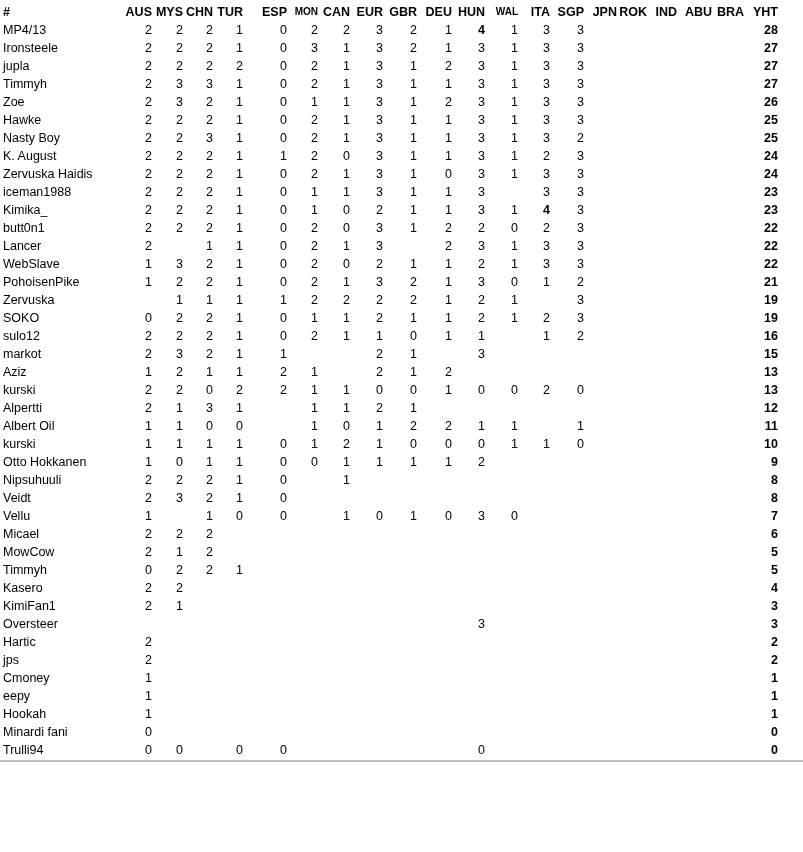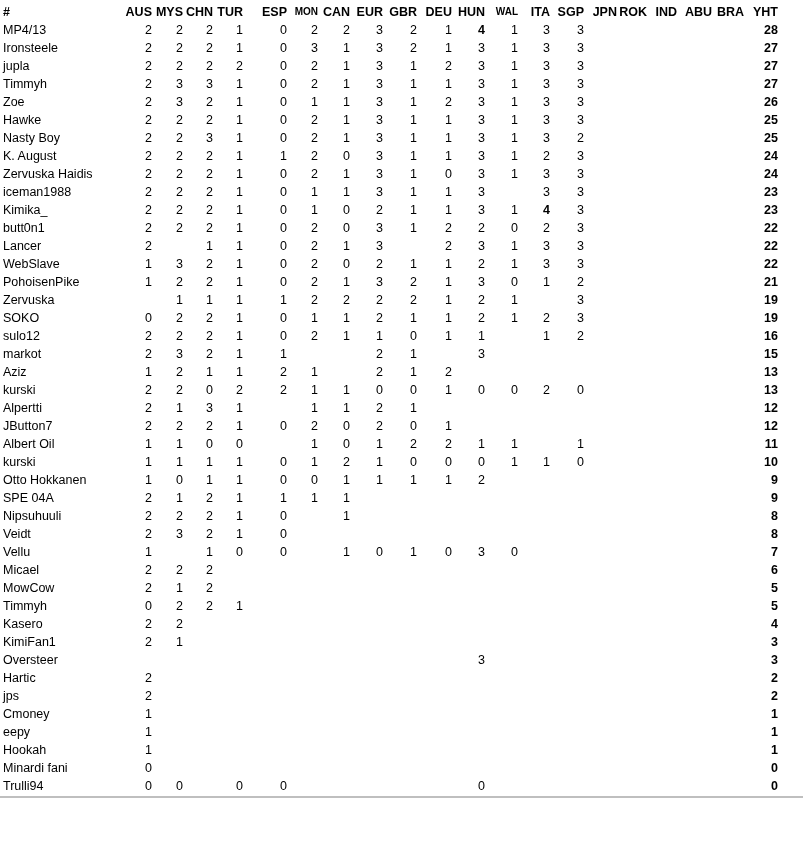--- a/index.html
+++ b/index.html
@@ -566,43 +566,20 @@
         <td></td>
         <td></td>
         <td></td>
         <td></td>
         <td></td>
         <td></td>
         <td></td>
         <td class="total-col">12</td>
       </tr>
       <tr>
-        <td class="name-col">JButton7</td>
-        <td>2</td>
-        <td>2</td>
-        <td>2</td>
-        <td>1</td>
-        <td>0</td>
-        <td>2</td>
-        <td>0</td>
-        <td>2</td>
-        <td>0</td>
-        <td>1</td>
-        <td></td>
-        <td></td>
-        <td></td>
-        <td></td>
-        <td></td>
-        <td></td>
-        <td></td>
-        <td></td>
-        <td></td>
-        <td class="total-col">12</td>
-      </tr>
-      <tr>
         <td class="name-col">Albert Oil</td>
         <td>1</td>
         <td>1</td>
         <td>0</td>
         <td>0</td>
         <td></td>
         <td>1</td>
         <td>0</td>
         <td>1</td>
         <td>2</td>
@@ -647,43 +624,20 @@
         <td>0</td>
         <td>1</td>
         <td>1</td>
         <td>0</td>
         <td>0</td>
         <td>1</td>
         <td>1</td>
         <td>1</td>
         <td>1</td>
         <td>2</td>
-        <td></td>
-        <td></td>
-        <td></td>
-        <td></td>
-        <td></td>
-        <td></td>
-        <td></td>
-        <td></td>
-        <td class="total-col">9</td>
-      </tr>
-      <tr>
-        <td class="name-col">SPE 04A</td>
-        <td>2</td>
-        <td>1</td>
-        <td>2</td>
-        <td>1</td>
-        <td>1</td>
-        <td>1</td>
-        <td>1</td>
-        <td></td>
-        <td></td>
-        <td></td>
-        <td></td>
         <td></td>
         <td></td>
         <td></td>
         <td></td>
         <td></td>
         <td></td>
         <td></td>
         <td></td>
         <td class="total-col">9</td>
       </tr>

